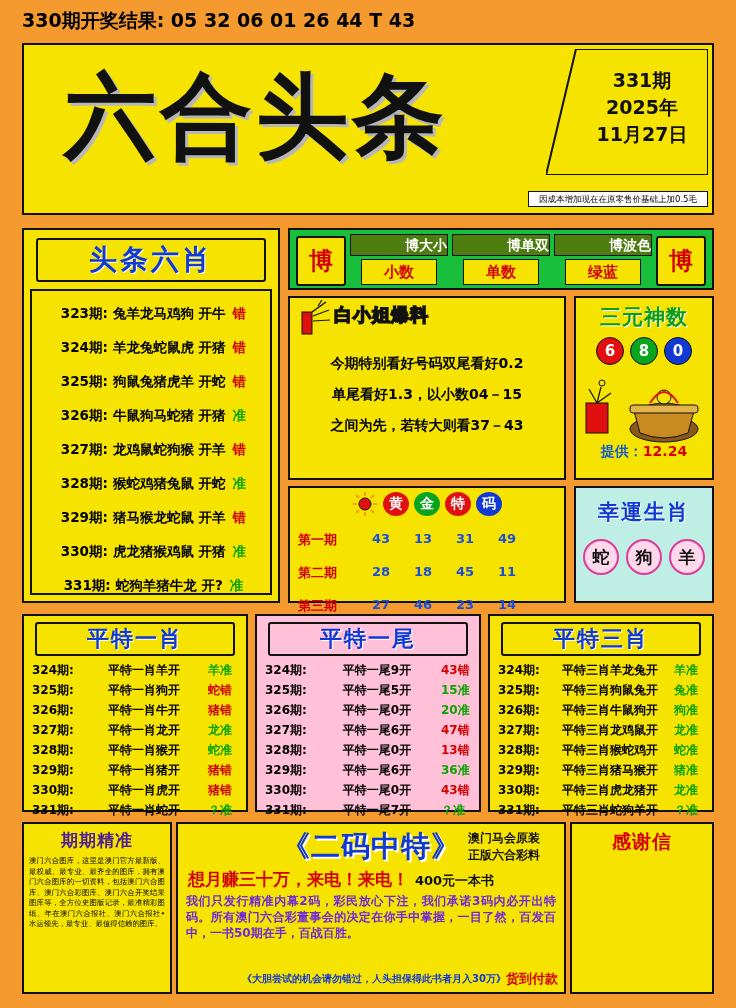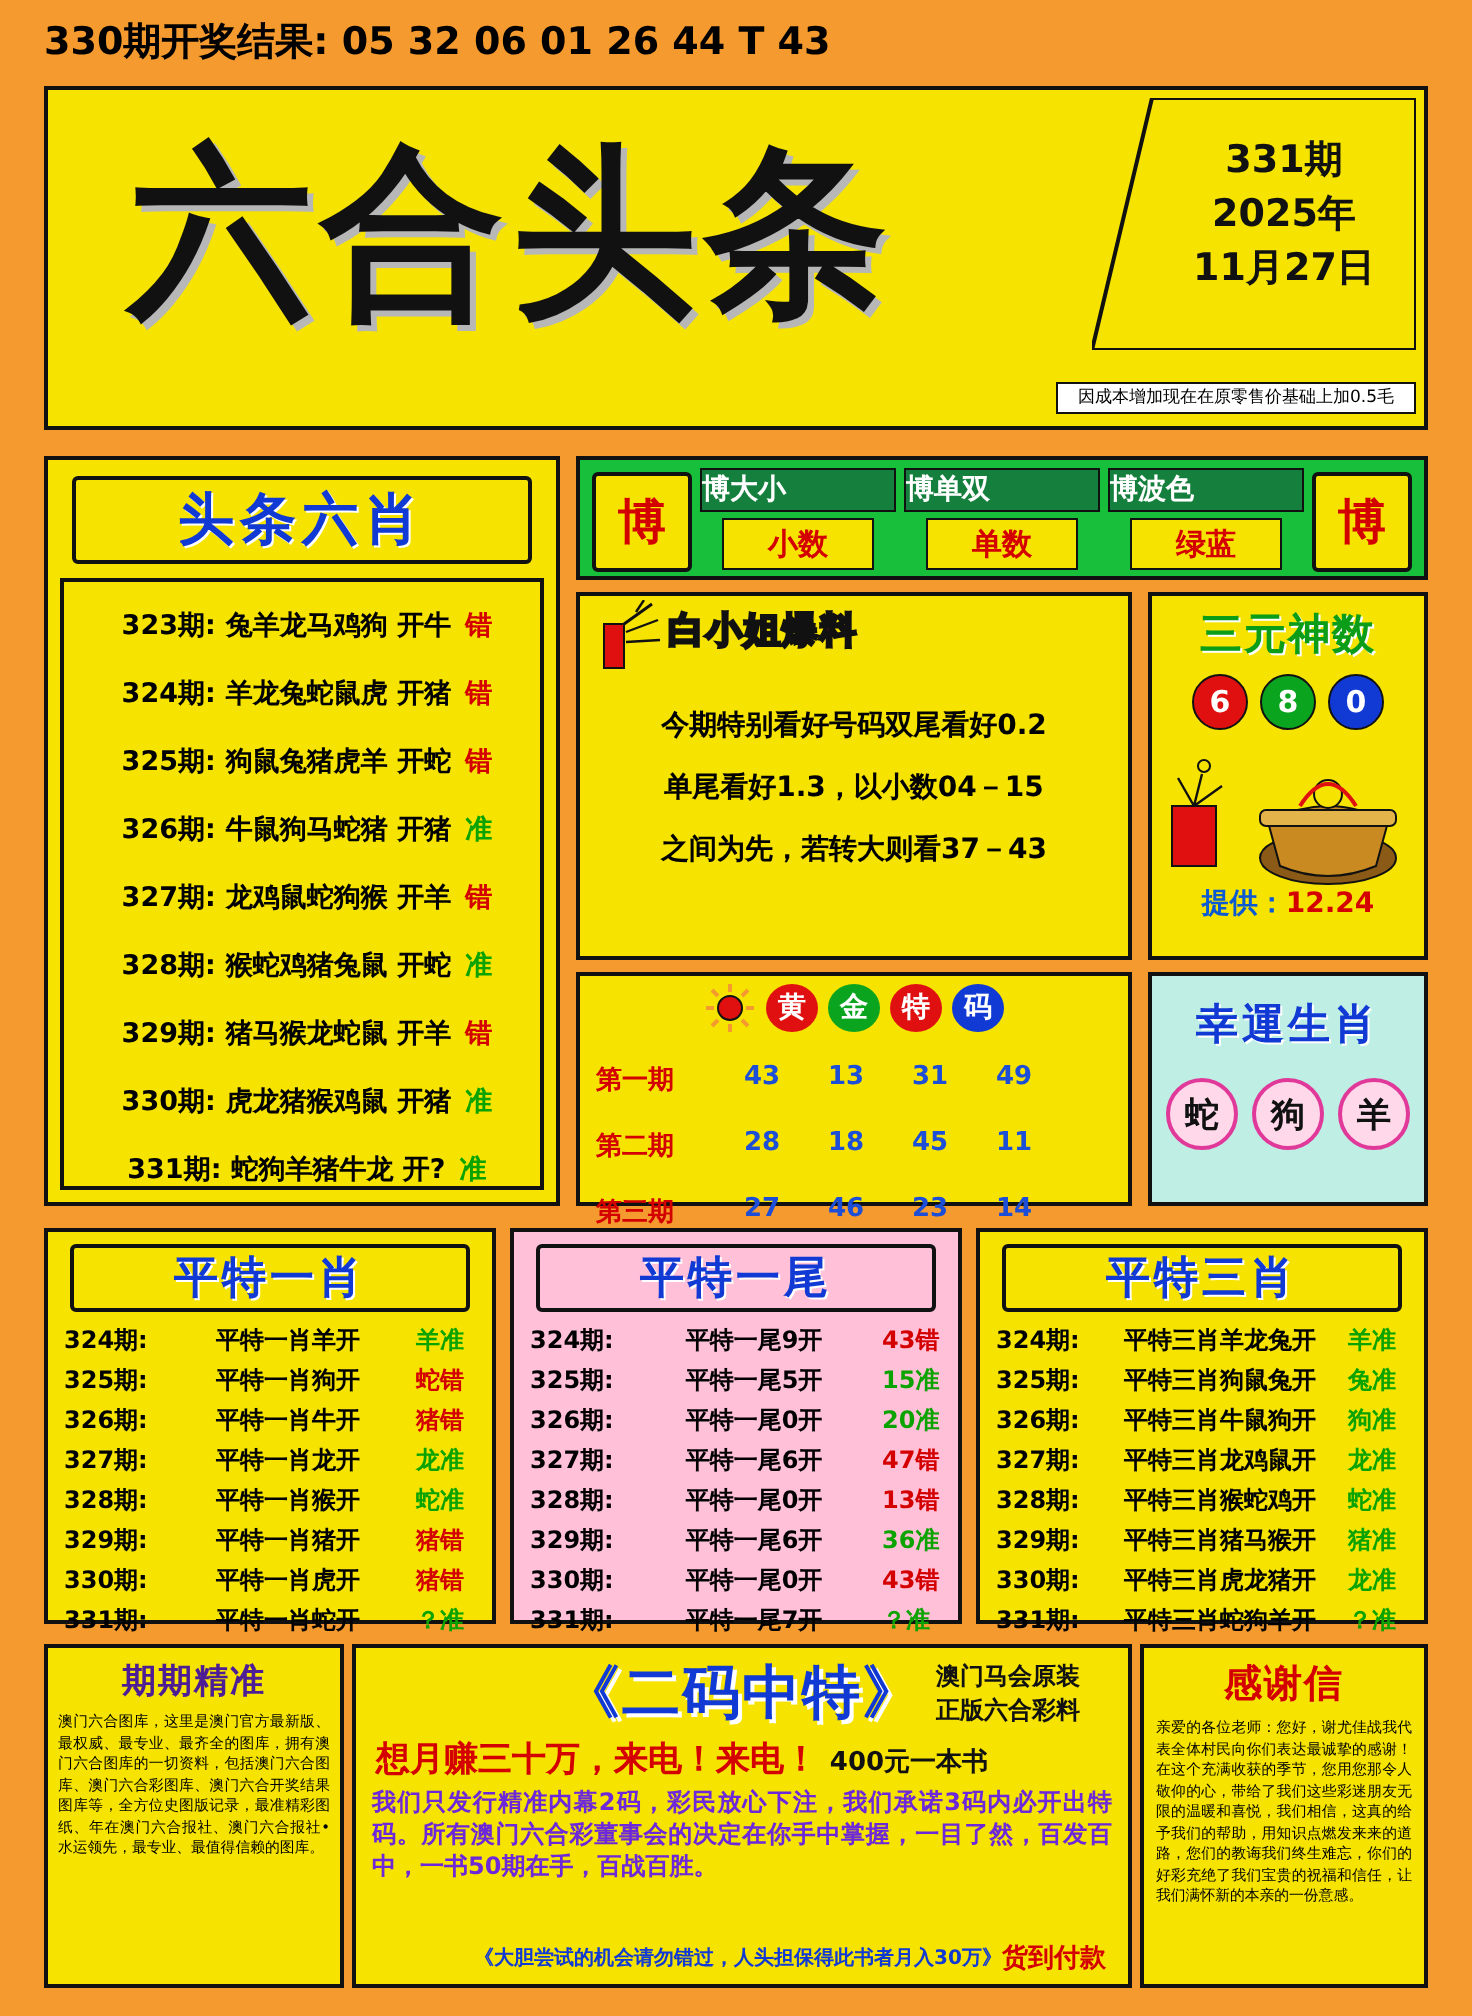--- a/index.html
+++ b/index.html
@@ -93,22 +93,22 @@
     font-size:24px;font-weight:bold;color:#d40000;
   }
   .bo-left{left:6px;}
   .bo-right{right:6px;}
   .bo-cols{
     position:absolute;left:60px;top:4px;right:60px;bottom:4px;
     display:flex;justify-content:space-between;
   }
   .bo-col{width:98px;display:flex;flex-direction:column;align-items:center;}
   .bo-col .t{
-    width:98px;height:22px;background:#15803d;border:1px solid #111;
-    font-size:14px;font-weight:bold;color:#fff;text-align:left;
+    width:98px;height:22px;background:#4d7c0f;border:1px solid #111;
+    font-size:14px;font-weight:bold;color:#fff;text-align:right;
     line-height:21px;box-sizing:border-box;
   }
   .bo-col .b{
     width:76px;height:26px;margin-top:3px;background:#f6e400;border:1px solid #111;
     font-size:15px;font-weight:bold;color:#d40000;text-align:center;
     line-height:25px;box-sizing:border-box;
   }
 
   
   .p-baoliao{
@@ -254,21 +254,21 @@
   .bot2-line2{
     text-align:left;padding-left:10px;margin-top:1px;
     font-size:17px;font-weight:bold;color:#d40000;
   }
   .bot2-para{
     padding:2px 8px 0;font-size:12px;line-height:16px;color:#6d28d9;
     text-align:justify;font-weight:bold;
   }
   .bot2-foot{
     position:absolute;left:6px;bottom:4px;right:6px;
-    display:flex;justify-content:center;align-items:center;margin-left:48px;
+    display:flex;justify-content:flex-end;align-items:center;margin-left:48px;
   }
   .bot2-foot .l{font-size:10px;color:#1139d4;font-weight:bold;}
   .bot2-foot .r{font-size:13px;color:#d40000;font-weight:bold;}
   .bot-t3{
     text-align:center;font-size:19px;font-weight:bold;color:#d40000;
     margin-top:5px;letter-spacing:1px;
   }
   .bot-body3{
     font-size:7.4px;line-height:10.5px;color:#000;padding:4px 6px 0;
     text-align:justify;
@@ -630,16 +630,15 @@
     </div>
     <div class="bot2-para">我们只发行精准内幕2码，彩民放心下注，我们承诺3码内必开出特码。所有澳门六合彩董事会的决定在你手中掌握，一目了然，百发百中，一书50期在手，百战百胜。</div>
     <div class="bot2-foot">
       <span class="l">《大胆尝试的机会请勿错过，人头担保得此书者月入30万》</span>
       <span class="r">货到付款</span>
     </div>
   </div>
 
   <div class="panel p-bot p-bot3">
     <div class="bot-t3">感谢信</div>
-    <div class="bot-body3">亲爱的各位老师：您好，谢尤佳战我代表全体村民向你们表达最诚挚的感谢！在这个充满收获的季节，您用您那令人敬仰的心，带给了我们这些彩迷朋友无限的温暖和喜悦，我们相信，这真的给予我们的帮助，用知识点燃发来来的道路，您们的教诲我们终生难忘，你们的好彩充绝了我们宝贵的祝福和信任，让我们满怀新的本亲的一份意感。</div>
   </div>
 
 </div>
 
 </body></html>

